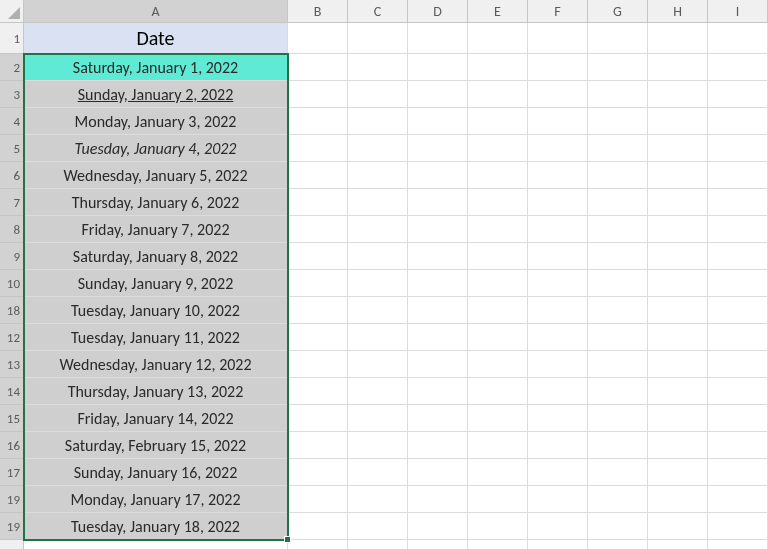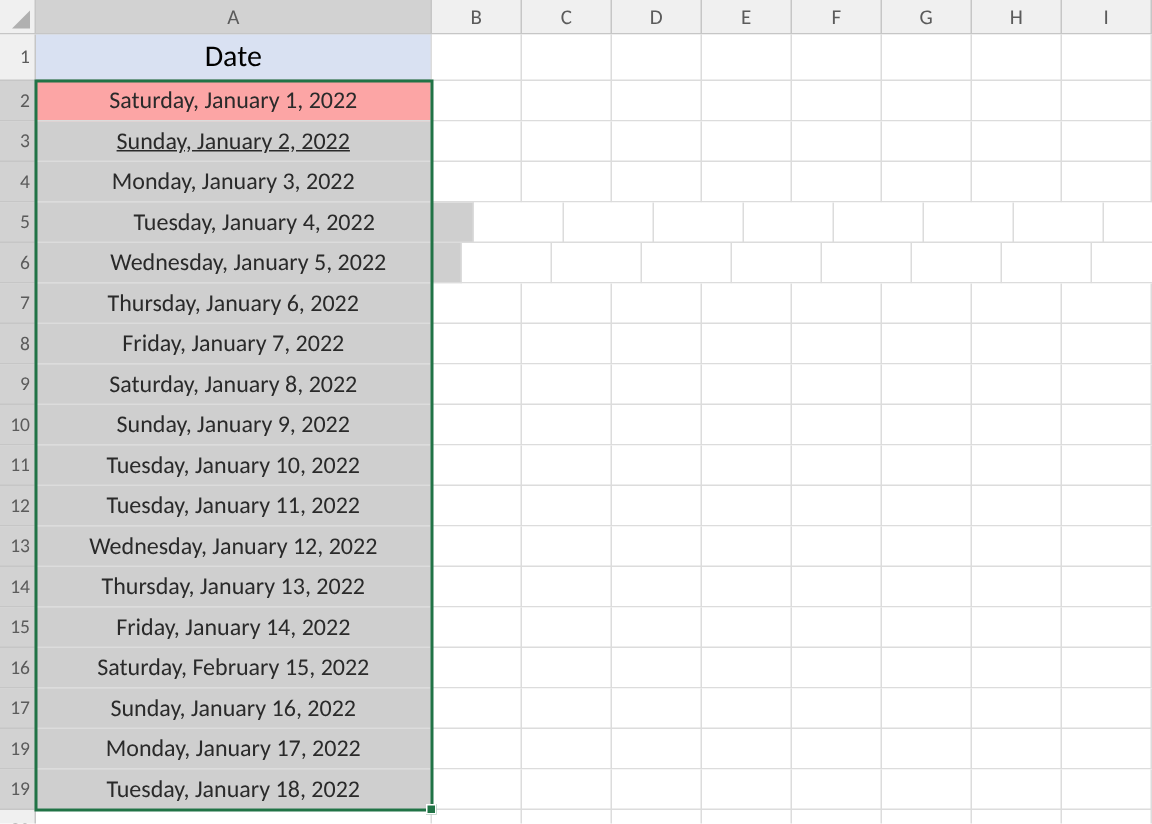--- a/index.html
+++ b/index.html
@@ -105,21 +105,21 @@
   .cell.hdr {
     background: #d9e1f2;
     font-size: 20px;
     color: #000;
     border-bottom: 1px solid #a9a9a9;
   }
   .cell.sel {
     background: #cfcfcf;
   }
   .cell.active {
-    background: #fca5a5;
+    background: #5eead4;
   }
 
   
   .selection-box {
     position: absolute;
     pointer-events: none;
     border: 2px solid #217346;
     box-sizing: border-box;
   }
   .fill-handle {
@@ -153,21 +153,21 @@
       <div class="row-header" style="height: 31px;">1</div>
       <div class="row-header sel" style="height: 27px;">2</div>
       <div class="row-header sel" style="height: 27px;">3</div>
       <div class="row-header sel" style="height: 27px;">4</div>
       <div class="row-header sel" style="height: 27px;">5</div>
       <div class="row-header sel" style="height: 27px;">6</div>
       <div class="row-header sel" style="height: 27px;">7</div>
       <div class="row-header sel" style="height: 27px;">8</div>
       <div class="row-header sel" style="height: 27px;">9</div>
       <div class="row-header sel" style="height: 27px; text-align: right;">10</div>
-      <div class="row-header sel" style="height: 27px;">11</div>
+      <div class="row-header sel" style="height: 27px;">18</div>
       <div class="row-header sel" style="height: 27px;">12</div>
       <div class="row-header sel" style="height: 27px;">13</div>
       <div class="row-header sel" style="height: 27px;">14</div>
       <div class="row-header sel" style="height: 27px;">15</div>
       <div class="row-header sel" style="height: 27px;">16</div>
       <div class="row-header sel" style="height: 27px; text-align: center;">17</div>
       <div class="row-header sel" style="height: 27px;">19</div>
       <div class="row-header sel" style="height: 27px;">19</div>
       <div class="row-header" style="height: 27px;">20</div>
     </div>
@@ -211,32 +211,32 @@
         <div class="cell" style="width: 60px; height: 27px;"></div>
         <div class="cell" style="width: 60px; height: 27px;"></div>
         <div class="cell" style="width: 60px; height: 27px;"></div>
         <div class="cell" style="width: 60px; height: 27px;"></div>
         <div class="cell" style="width: 60px; height: 27px;"></div>
         <div class="cell" style="width: 60px; height: 27px;"></div>
         <div class="cell" style="width: 60px; height: 27px;"></div>
         <div class="cell" style="width: 60px; height: 27px;"></div>
       </div>
       <div class="row">
-        <div class="cell center sel" style="width: 292px; height: 27px;">Tuesday, January 4, 2022</div>
-        <div class="cell" style="width: 60px; height: 27px;"></div>
-        <div class="cell" style="width: 60px; height: 27px;"></div>
-        <div class="cell" style="width: 60px; height: 27px;"></div>
-        <div class="cell" style="width: 60px; height: 27px;"></div>
-        <div class="cell" style="width: 60px; height: 27px;"></div>
-        <div class="cell" style="width: 60px; height: 27px;"></div>
-        <div class="cell" style="width: 60px; height: 27px;"></div>
-        <div class="cell" style="width: 60px; height: 27px;"></div>
-      </div>
-      <div class="row">
-        <div class="cell center sel" style="width: 284px; height: 27px;">Wednesday, January 5, 2022</div>
+        <div class="cell center sel" style="width: 264px; height: 27px; font-style: italic;">Tuesday, January 4, 2022</div>
+        <div class="cell" style="width: 60px; height: 27px;"></div>
+        <div class="cell" style="width: 60px; height: 27px;"></div>
+        <div class="cell" style="width: 60px; height: 27px;"></div>
+        <div class="cell" style="width: 60px; height: 27px;"></div>
+        <div class="cell" style="width: 60px; height: 27px;"></div>
+        <div class="cell" style="width: 60px; height: 27px;"></div>
+        <div class="cell" style="width: 60px; height: 27px;"></div>
+        <div class="cell" style="width: 60px; height: 27px;"></div>
+      </div>
+      <div class="row">
+        <div class="cell center sel" style="width: 264px; height: 27px;">Wednesday, January 5, 2022</div>
         <div class="cell" style="width: 60px; height: 27px;"></div>
         <div class="cell" style="width: 60px; height: 27px;"></div>
         <div class="cell" style="width: 60px; height: 27px;"></div>
         <div class="cell" style="width: 60px; height: 27px;"></div>
         <div class="cell" style="width: 60px; height: 27px;"></div>
         <div class="cell" style="width: 60px; height: 27px;"></div>
         <div class="cell" style="width: 60px; height: 27px;"></div>
         <div class="cell" style="width: 60px; height: 27px;"></div>
       </div>
       <div class="row">

